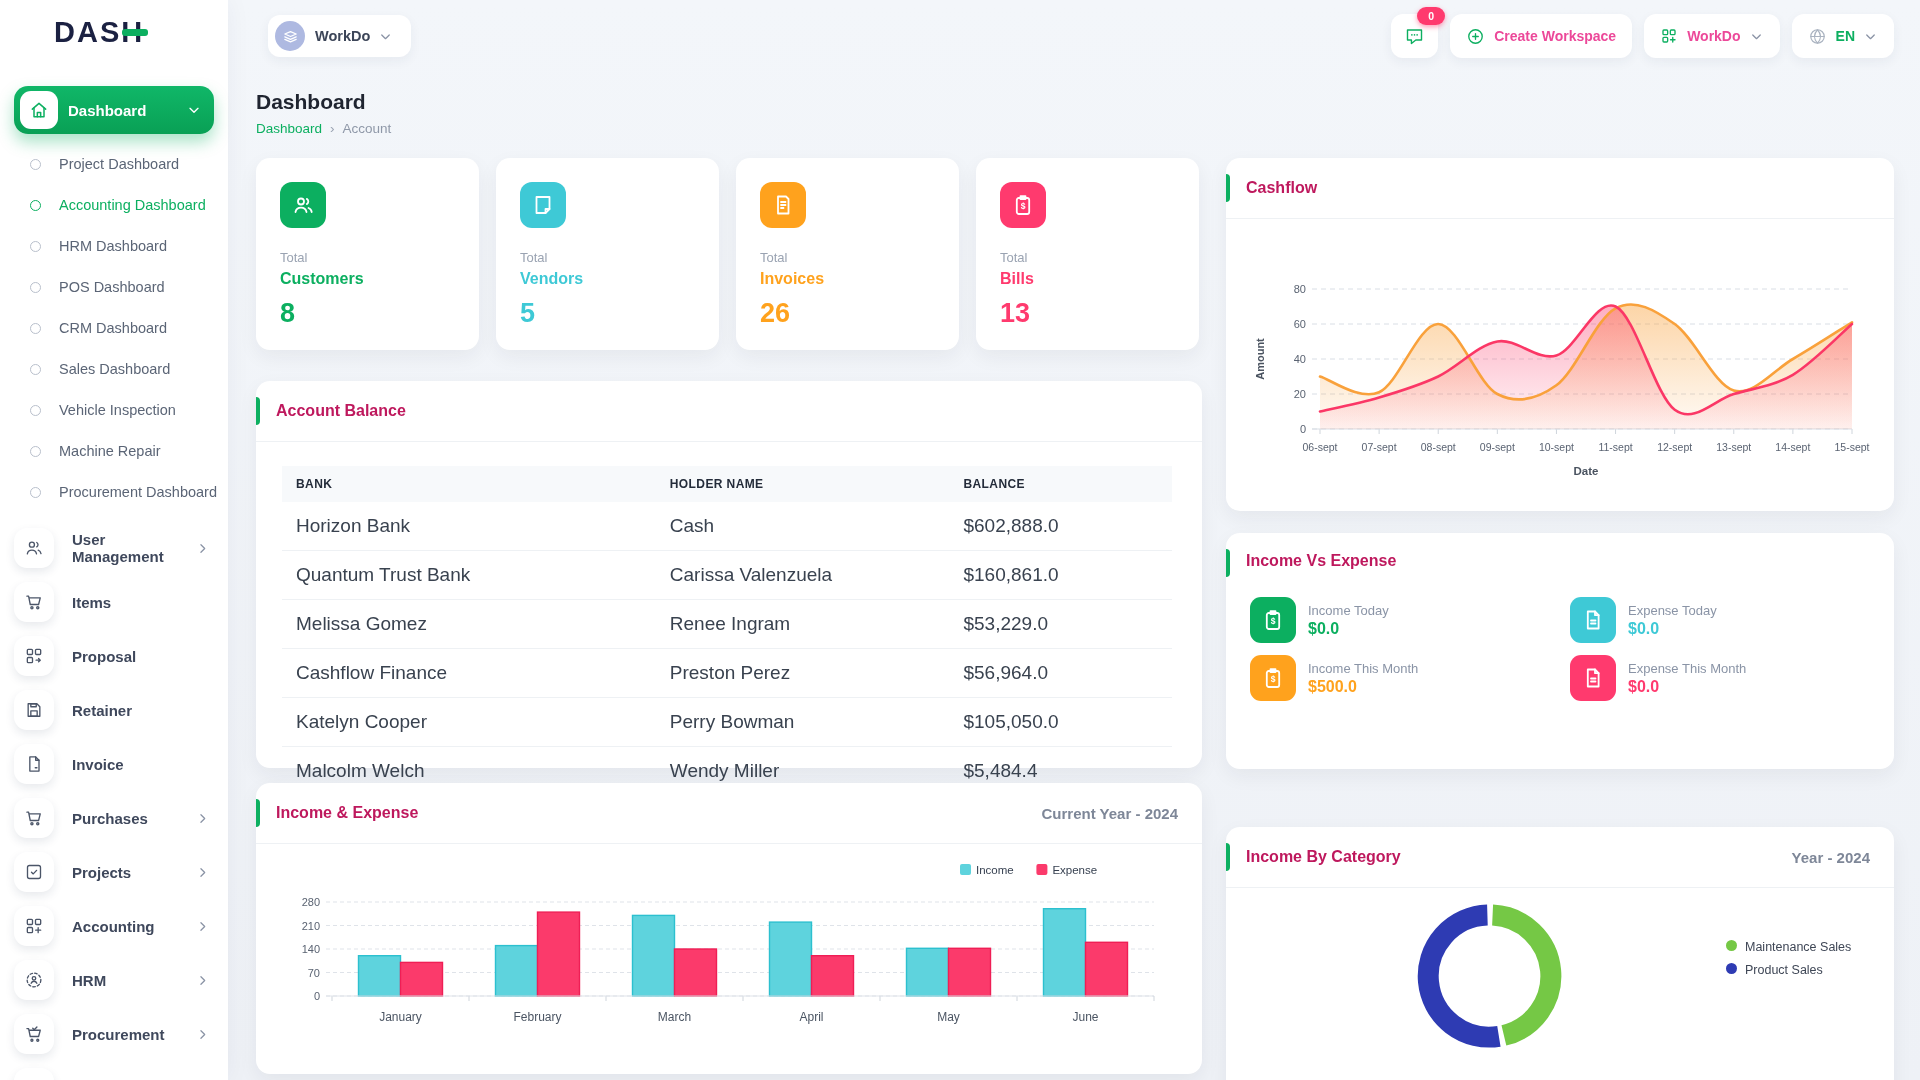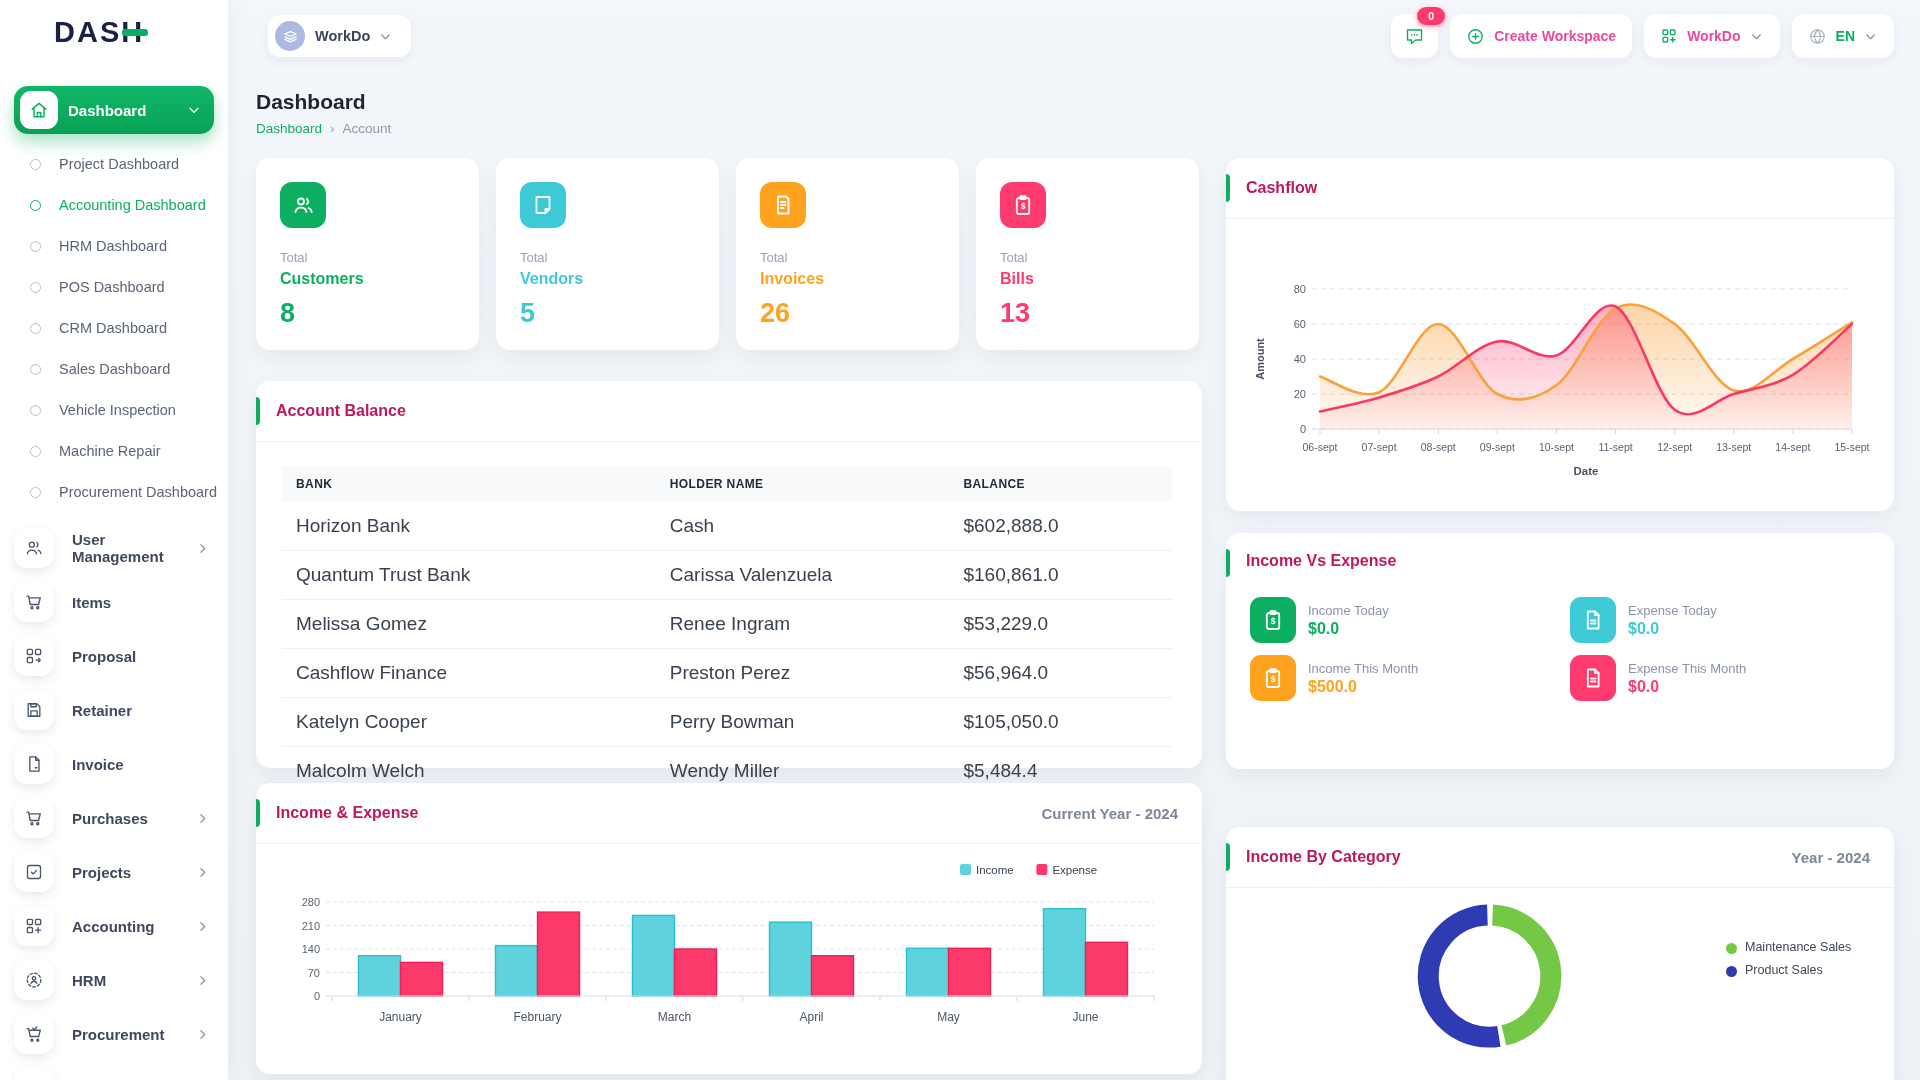--- a/index.html
+++ b/index.html
@@ -76,21 +76,21 @@
   .ive-grid{display:grid;grid-template-columns:1fr 1fr;gap:12px 20px;padding:8px 24px 20px 24px;}
   .ive-item{display:flex;align-items:center;}
   .ive-ic{width:46px;height:46px;border-radius:11px;display:flex;align-items:center;justify-content:center;color:#fff;flex:none;}
   .ive-txt{margin-left:12px;}
   .ive-label{font-size:13px;color:#8a94a6;}
   .ive-value{font-size:16px;font-weight:700;margin-top:2px;}
   
   .donut-wrap{position:relative;height:230px;}
   .donut-svg{position:absolute;left:184px;top:8px;}
   .donut-legend{position:absolute;left:500px;top:52px;}
-  .dleg-row{display:flex;align-items:flex-end;margin-bottom:9px;}
+  .dleg-row{display:flex;align-items:flex-start;margin-bottom:9px;}
   .dleg-dot{width:11px;height:11px;border-radius:50%;margin-right:8px;flex:none;}
   .dleg-label{font-size:12.5px;color:#3f4756;}
 </style>
 </head>
 <body>
 
 <div class="app">
 
   <aside class="sidebar">
     <div class="logo">

